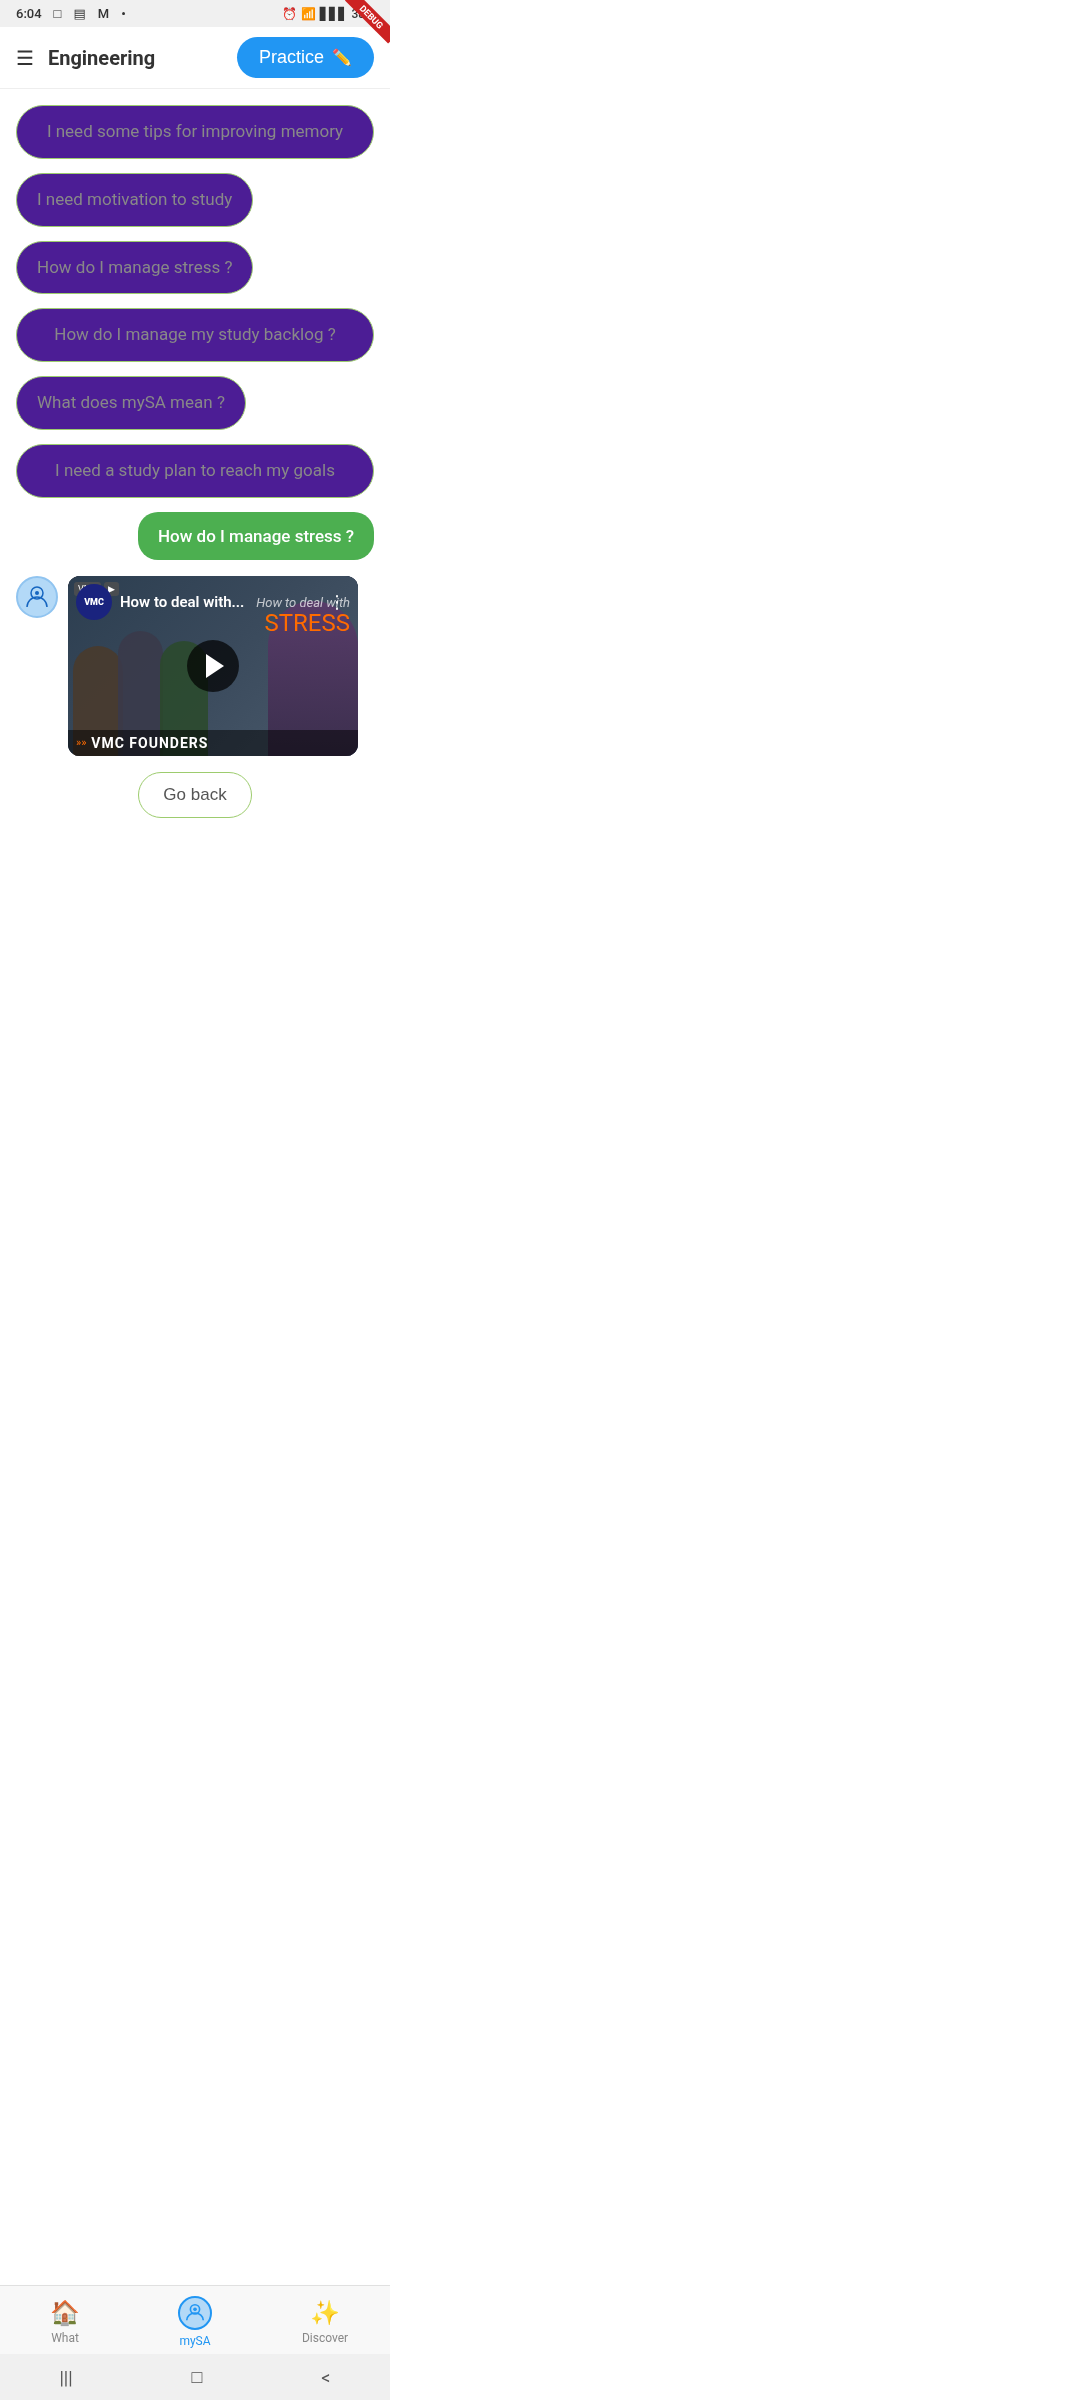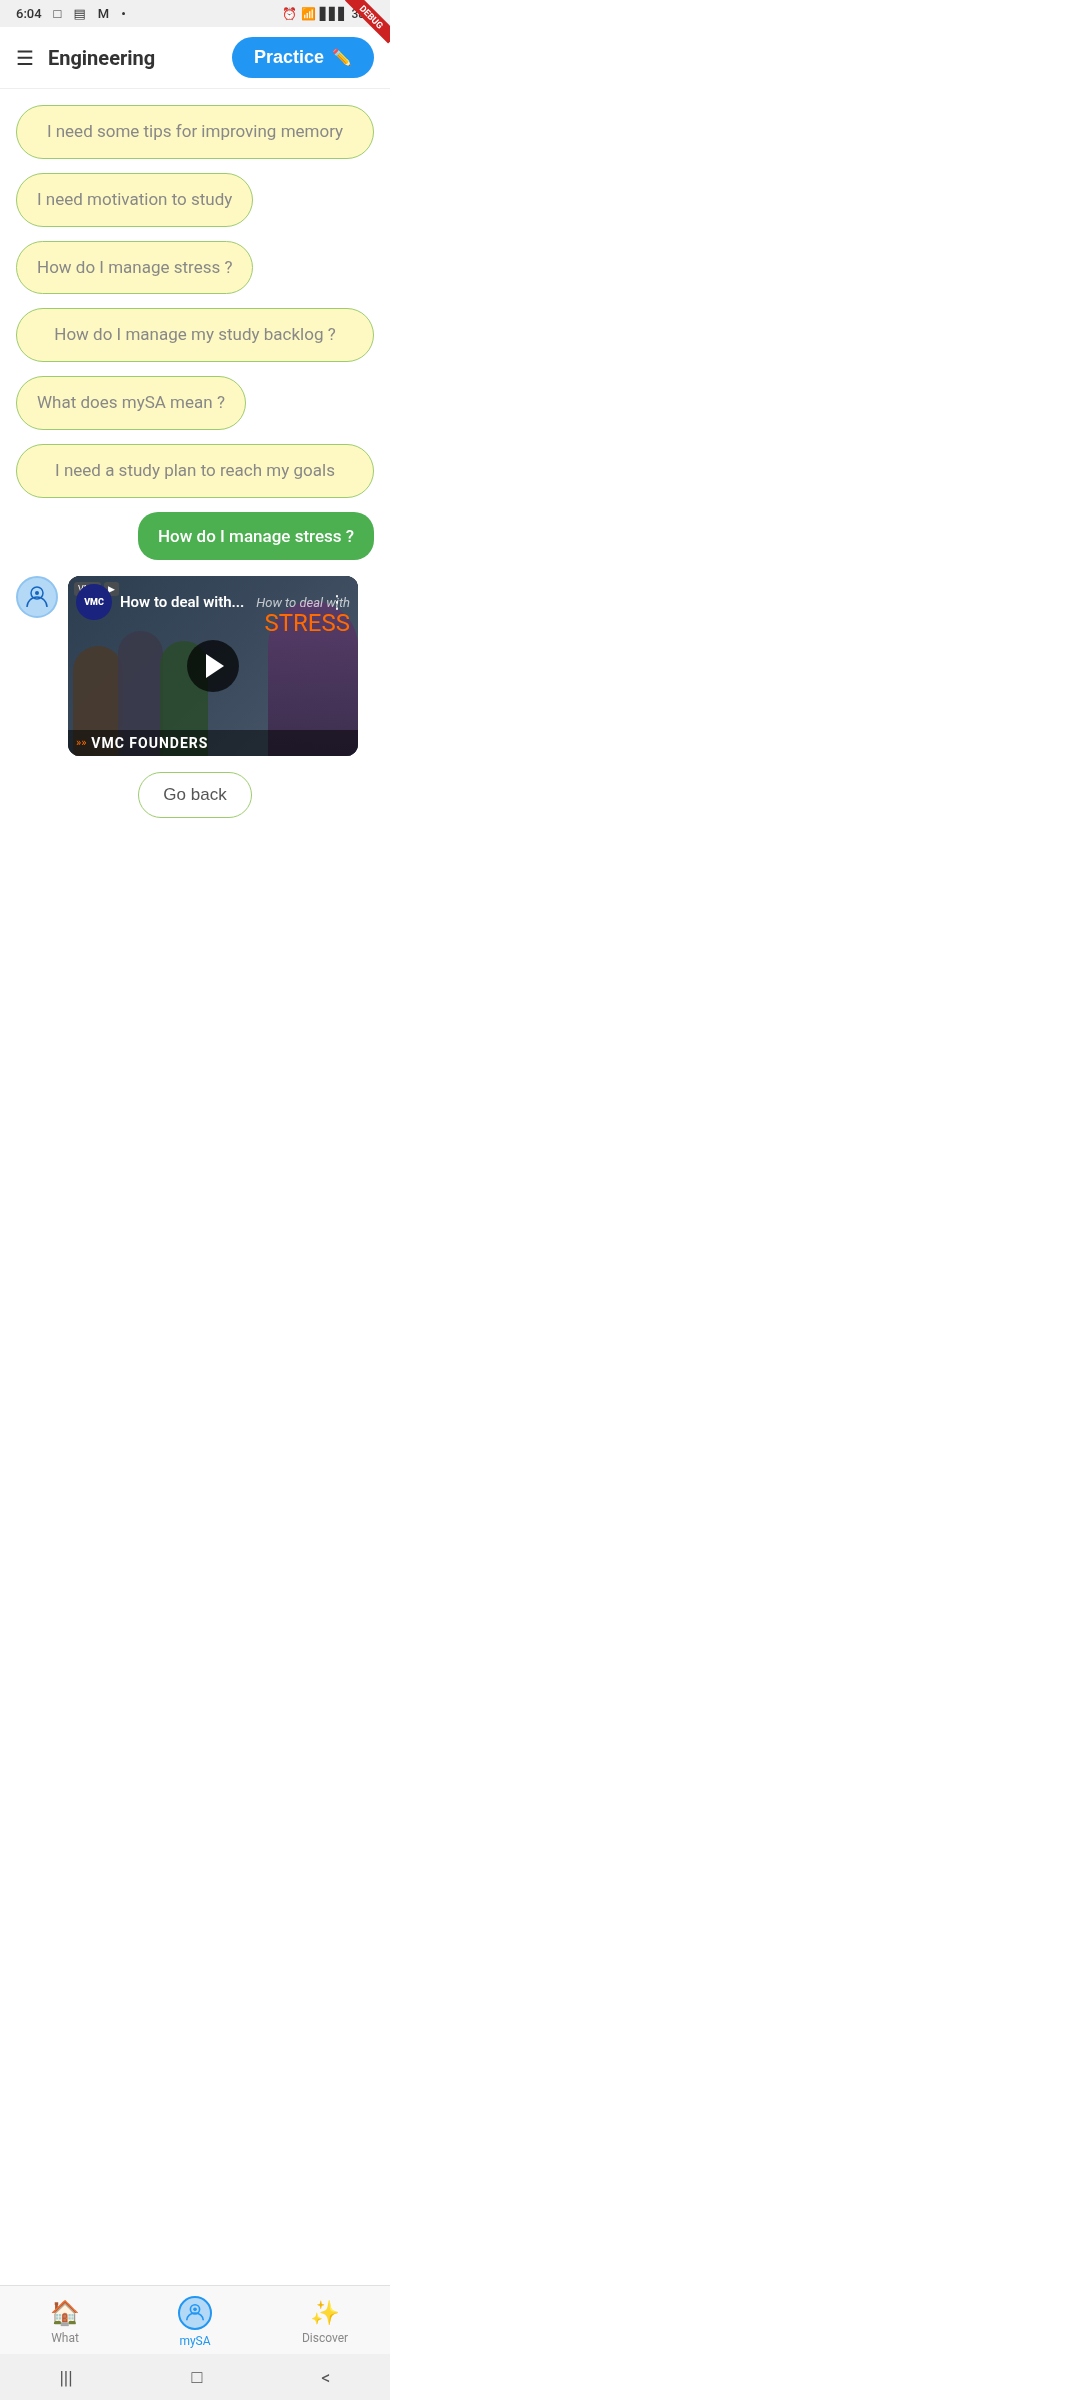--- a/index.html
+++ b/index.html
@@ -96,42 +96,42 @@
       color: #333;
     }
 
     .practice-btn {
       background: #2196f3;
       color: white;
       border: none;
       border-radius: 24px;
       padding: 10px 22px;
       font-size: 18px;
-      font-weight: 700;
+      font-weight: 400;
       display: flex;
       align-items: center;
       gap: 8px;
       cursor: pointer;
     }
 
     .practice-btn .pencil-icon {
       font-size: 16px;
     }
 
     
     .chat-area {
       padding: 16px 16px 100px 16px;
       background: #fff;
       min-height: 600px;
     }
 
     
     .suggestion-chip {
       display: inline-block;
-      background: #fef9c3;
+      background: #4c1d95;
       border: 1.5px solid #9dcc6e;
       border-radius: 28px;
       padding: 14px 20px;
       font-size: 17px;
       color: #888;
       cursor: pointer;
       margin-bottom: 14px;
       text-align: center;
       line-height: 1.4;
     }

